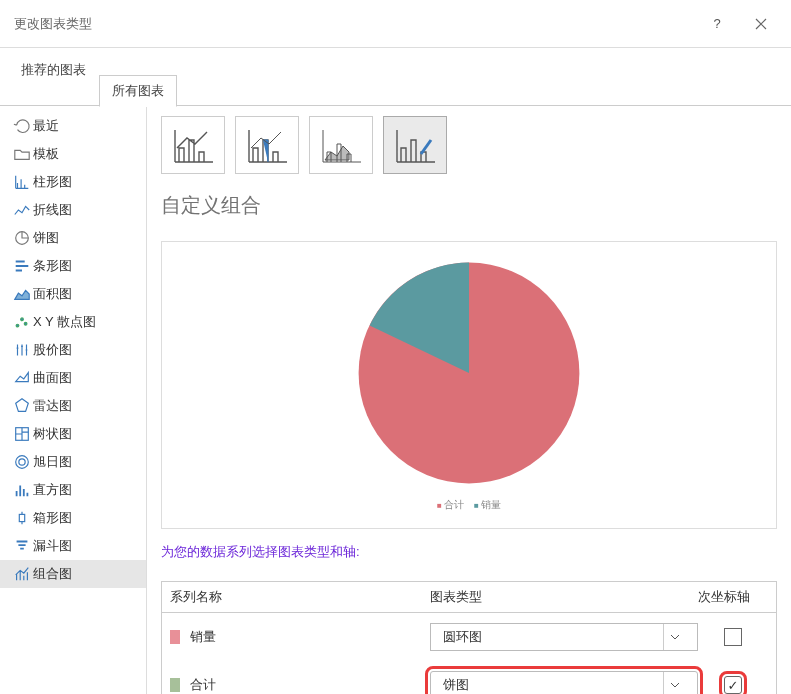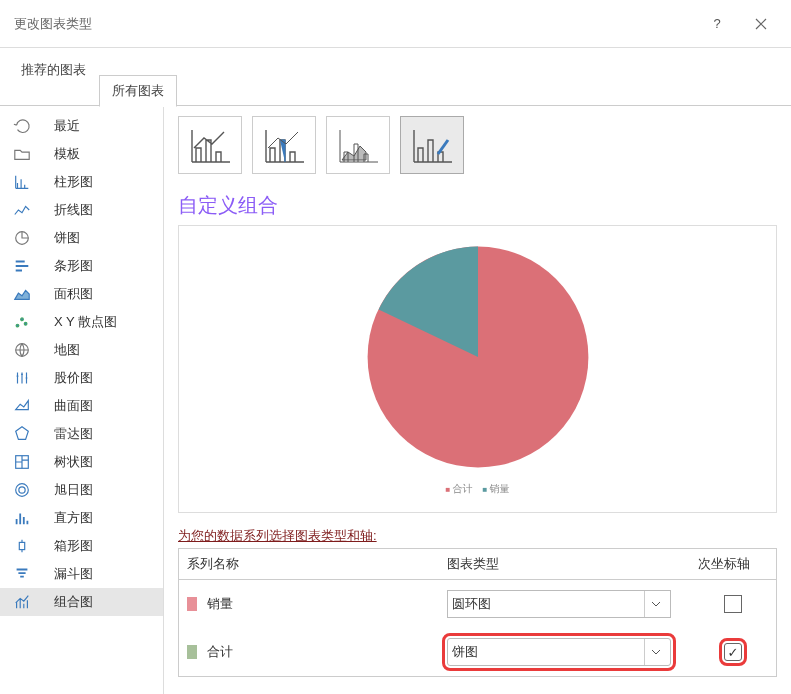--- a/index.html
+++ b/index.html
@@ -12,53 +12,53 @@
 
     
     .tabs { display:flex; padding:6px 4px 0 8px; background:#fff; }
     .tab { padding:6px 12px; color:#444; border:1px solid transparent; }
     .tab.active { border:1px solid #ccc; border-bottom-color:#fff; background:#fff; position:relative; top:1px;margin-top:20px; }
     .tab-row-border{ border-bottom:1px solid #ccc; margin-top:-1px;}
 
     
     .content { display:flex; height:calc(694px - 36px - 34px); }
     .sidebar { width:164px; border-right:1px solid #ddd; padding:6px 0; overflow:hidden; }
-    .side-item { display:flex; align-items:center; gap:22px; height:28px; padding:0 12px; color:#333; }
+    .side-item { display:flex; align-items:center; gap:1px; height:28px; padding:0 12px; color:#333; }
     .side-item.selected { background:#e6e6e6;text-align:right; }
     .side-icon { width:20px; height:20px; display:flex; align-items:center; justify-content:center; }
     .side-icon svg{ width:18px; height:18px; stroke:#4a6; stroke-width:1.3; fill:none; }
 
     .main { flex:1; padding:10px 14px 0 14px; display:flex; flex-direction:column; }
 
     
     .subtype-row { display:flex; gap:10px; margin-bottom:18px; }
     .subtype { width:64px; height:58px; border:1px solid #ccc; display:flex; align-items:center; justify-content:center; background:#fff; }
     .subtype.selected { background:#eaeaea; border:1px solid #aaa; }
     .subtype svg{ width:48px; height:42px; }
 
-    .main-title { font-size:20px; color:#8b5cf6; margin-bottom:6px; }
+    .main-title { font-size:20px; color:#737373; margin-bottom:22px; }
 
     
     .preview { border:1px solid #ddd; height:288px; display:flex; flex-direction:column; align-items:center; justify-content:center; padding:10px; margin-bottom:14px; }
     .legend { margin-top:10px; font-size:10px; color:#888; display:flex; gap:10px; }
     .legend span::before{ content:"■ "; font-size:8px;}
     .legend .t::before{ color:#db7077;}
     .legend .s::before{ color:#5b9aa0;}
 
     
-    .series-label { color:#7f1d1d; margin-bottom:3px;text-decoration:underline; }
+    .series-label { color:#6d28d9; margin-bottom:20px; }
     .series-grid { border:1px solid #ccc; font-size:13px; }
     .series-head, .series-row { display:grid; grid-template-columns:260px 1fr 70px; align-items:center; }
     .series-head { padding:6px 8px; border-bottom:1px solid #ccc; }
     .series-row { padding:10px 8px; }
     .series-name { display:flex; align-items:center; gap:10px; }
     .swatch { width:10px; height:14px; display:inline-block; }
     .swatch.pink{ background:#e89098;}
     .swatch.green{ background:#a7c09a;}
-    .select { display:flex; align-items:center; justify-content:space-between; border:1px solid #bbb; height:28px; padding:0 4px; background:#fff; width:224px; }
+    .select { display:flex; align-items:center; justify-content:space-between; border:1px solid #bbb; height:28px; padding:0 12px; background:#fff; width:268px; }
     .select .chev{ width:22px; height:26px; border-left:1px solid #ccc; display:flex; align-items:center; justify-content:center;}
     .checkbox { width:18px; height:18px; border:1.4px solid #666; margin:0 auto; display:flex; align-items:center; justify-content:center; }
     .checkbox.checked::after{ content:"✓"; font-size:13px; color:#333;}
     .highlight { outline:3px solid #ea3b3b; outline-offset:2px; border-radius:3px;}
     .th{ color:#333;}
     .th-right{ text-align:left; padding-right:6px;}
   </style>
 </head>
 <body>
 
@@ -150,29 +150,20 @@
       <span class="side-icon">
           <svg viewBox="0 0 20 20">
             <circle cx="5" cy="14" r="1.5" fill="#3a7abd"></circle>
             <circle cx="10" cy="7" r="1.5" fill="#3a7abd"></circle>
             <circle cx="14" cy="12" r="1.5" fill="#3a7abd"></circle>
           </svg>
         </span>
       <span>X Y 散点图</span>
       </div>
 
-    <div class="side-item">
-      <span class="side-icon">
-          <svg viewBox="0 0 20 20">
-            <circle cx="10" cy="10" r="7" stroke="#777"></circle>
-            <path d="M3 10h14M10 3c3 4 3 10 0 14M10 3c-3 4-3 10 0 14" stroke="#777"></path>
-          </svg>
-        </span>
-      <span>地图</span>
-      </div>
 
     <div class="side-item">
       <span class="side-icon">
           <svg viewBox="0 0 20 20">
             <path d="M5 4v12M10 4v12M15 4v12 M4 8h2M9 6h2M14 10h2" stroke="#3a7abd"></path>
           </svg>
         </span>
       <span>股价图</span>
       </div>
 

